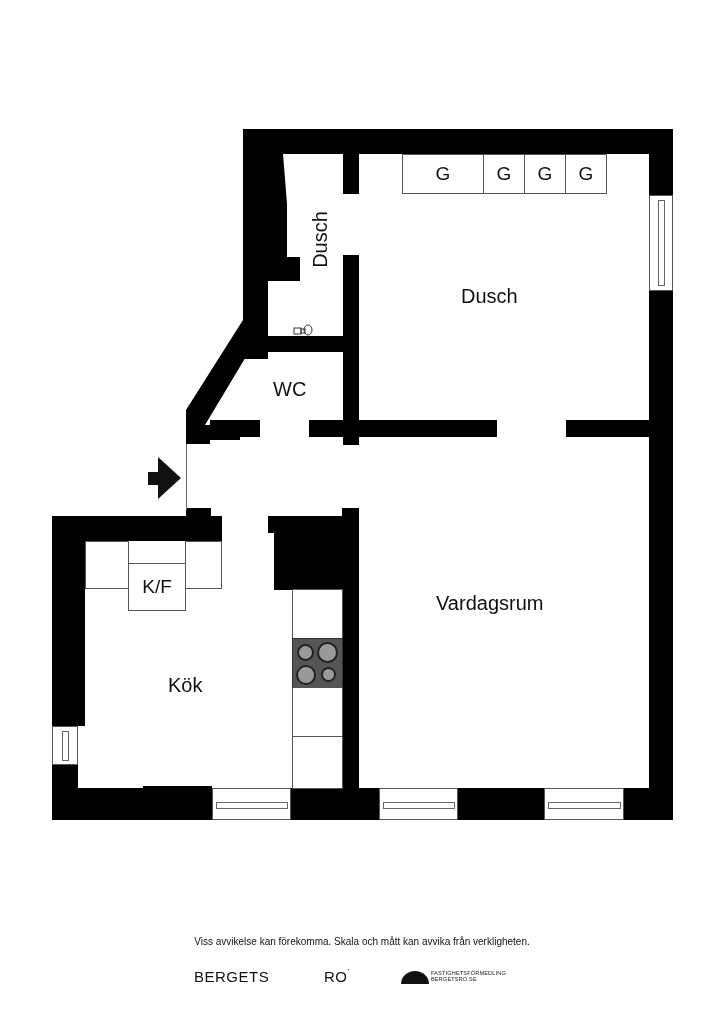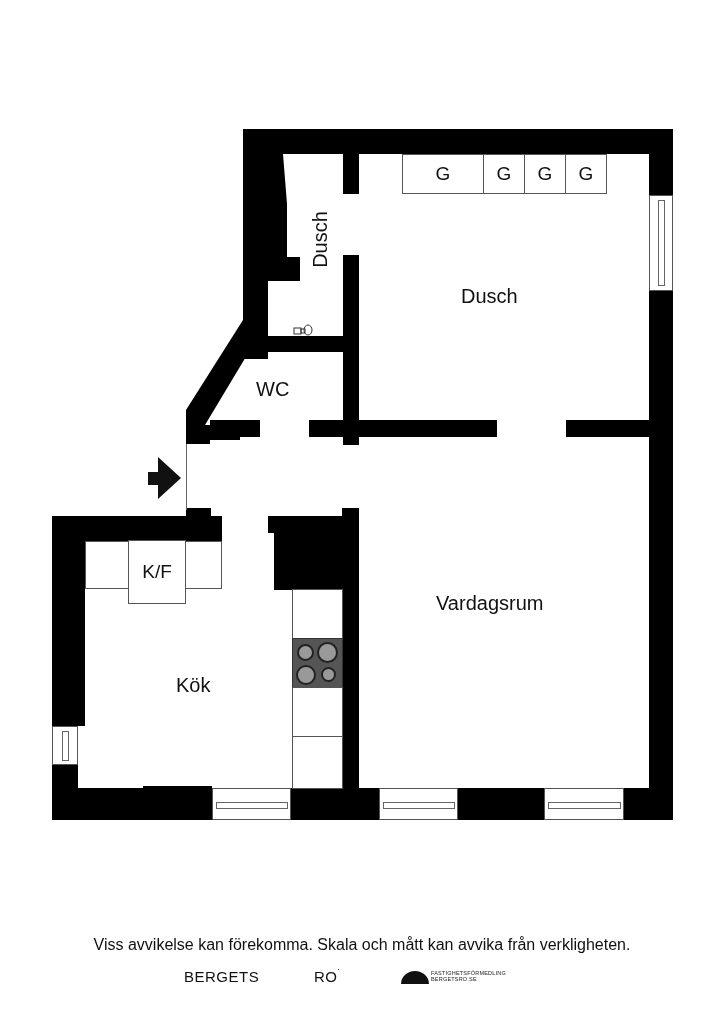--- a/index.html
+++ b/index.html
@@ -6,22 +6,22 @@
   body { width: 724px; height: 1024px; position: relative; overflow: hidden; font-family: "Liberation Sans", sans-serif; }
   .plan { position: absolute; left: 0; top: 0; width: 724px; height: 900px; }
   .w { position: absolute; background: #000; }
   .room-label { position: absolute; color: #111; font-size: 20px; white-space: nowrap; }
   .fx { position: absolute; border: 1px solid #555; background: #fff; box-sizing: border-box; }
   .fx-label { position: absolute; font-size: 19px; color: #111; display: flex; align-items: center; justify-content: center; }
   .win { position: absolute; background: #fff; border: 1px solid #555; box-sizing: border-box; }
   .win .pane { position: absolute; border: 1px solid #666; box-sizing: border-box; background: #fff; }
   .stove { position: absolute; background: #555; border: 1px solid #333; box-sizing: border-box; }
   .burner { position: absolute; border-radius: 50%; background: #999; border: 2px solid #222; box-sizing: border-box; }
-  .disclaimer { position: absolute; left: 0; width: 724px; top: 936px; text-align: center; font-size: 16px; color: #111; }
-  .brand { position: absolute; font-size: 15px; color: #111; letter-spacing: 0.5px; }
+  .disclaimer { position: absolute; left: 0; width: 724px; top: 936px; text-align: center; font-size: 10px; color: #111; }
+  .brand { position: absolute; font-size: 15px; color: #111; letter-spacing: 0.5px; margin-left: 10px; }
   .brand-small { position: absolute; font-size: 5.5px; color: #222; line-height: 6px; letter-spacing: 0.2px; }
 </style>
 </head>
 <body>
 
 <div class="plan">
 
   <div class="w" style="left:243px; top:129px; width:430px; height:25px;"></div>
 
   <div class="w" style="left:649px; top:129px; width:24px; height:66px;"></div>
@@ -99,21 +99,21 @@
     <div class="fx-label" style="inset:0;">G</div>
   </div>
   <div class="fx" style="left:524px; top:154px; width:42px; height:40px;">
     <div class="fx-label" style="inset:0;">G</div>
   </div>
   <div class="fx" style="left:565px; top:154px; width:42px; height:40px;">
     <div class="fx-label" style="inset:0;">G</div>
   </div>
 
   <div class="fx" style="left:85px; top:541px; width:44px; height:48px;"></div>
-  <div class="fx" style="left:128px; top:540px; width:58px; height:64px;">
+  <div class="fx" style="left:128px; top:563px; width:58px; height:48px;">
     <div class="fx-label" style="inset:0;">K/F</div>
   </div>
   <div class="fx" style="left:185px; top:541px; width:37px; height:48px;"></div>
 
   <div class="fx" style="left:292px; top:589px; width:51px; height:50px;"></div>
   <div class="stove" style="left:292px; top:638px; width:51px; height:50px;">
     <div class="burner" style="left:4px; top:5px; width:17px; height:17px;"></div>
     <div class="burner" style="left:24px; top:3px; width:21px; height:21px;"></div>
     <div class="burner" style="left:3px; top:26px; width:20px; height:20px;"></div>
     <div class="burner" style="left:28px; top:28px; width:15px; height:15px;"></div>
@@ -122,22 +122,22 @@
   <div class="fx" style="left:292px; top:736px; width:51px; height:53px;"></div>
 
   <svg style="position:absolute; left:293px; top:324px;" width="22" height="12">
     <rect x="1" y="4" width="7" height="6" fill="none" stroke="#333" stroke-width="1"></rect>
     <rect x="8" y="5" width="4" height="4" fill="none" stroke="#333" stroke-width="1"></rect>
     <ellipse cx="15" cy="6" rx="4" ry="5" fill="none" stroke="#333" stroke-width="1"></ellipse>
   </svg>
 
   <div class="room-label" style="left:461px; top:285px;">Dusch</div>
   <div class="room-label" style="left:436px; top:592px;">Vardagsrum</div>
-  <div class="room-label" style="left:176px; top:674px;">Kök</div>
-  <div class="room-label" style="left:256px; top:378px;text-align:right;">WC</div>
+  <div class="room-label" style="left:168px; top:674px;">Kök</div>
+  <div class="room-label" style="left:273px; top:378px;text-align:right;">WC</div>
   <div class="room-label" style="left:292px; top:228px; transform:rotate(-90deg); transform-origin:center;">Dusch</div>
 </div>
 
 <div class="disclaimer">Viss avvikelse kan förekomma. Skala och mått kan avvika från verkligheten.</div>
 
 <div class="brand" style="left:184px; top:968px;">BERGETS</div>
 <div class="brand" style="left:314px; top:968px;">
   <span>RO</span><span style="font-size:10px; vertical-align:top;">˙</span>
 </div>
 

